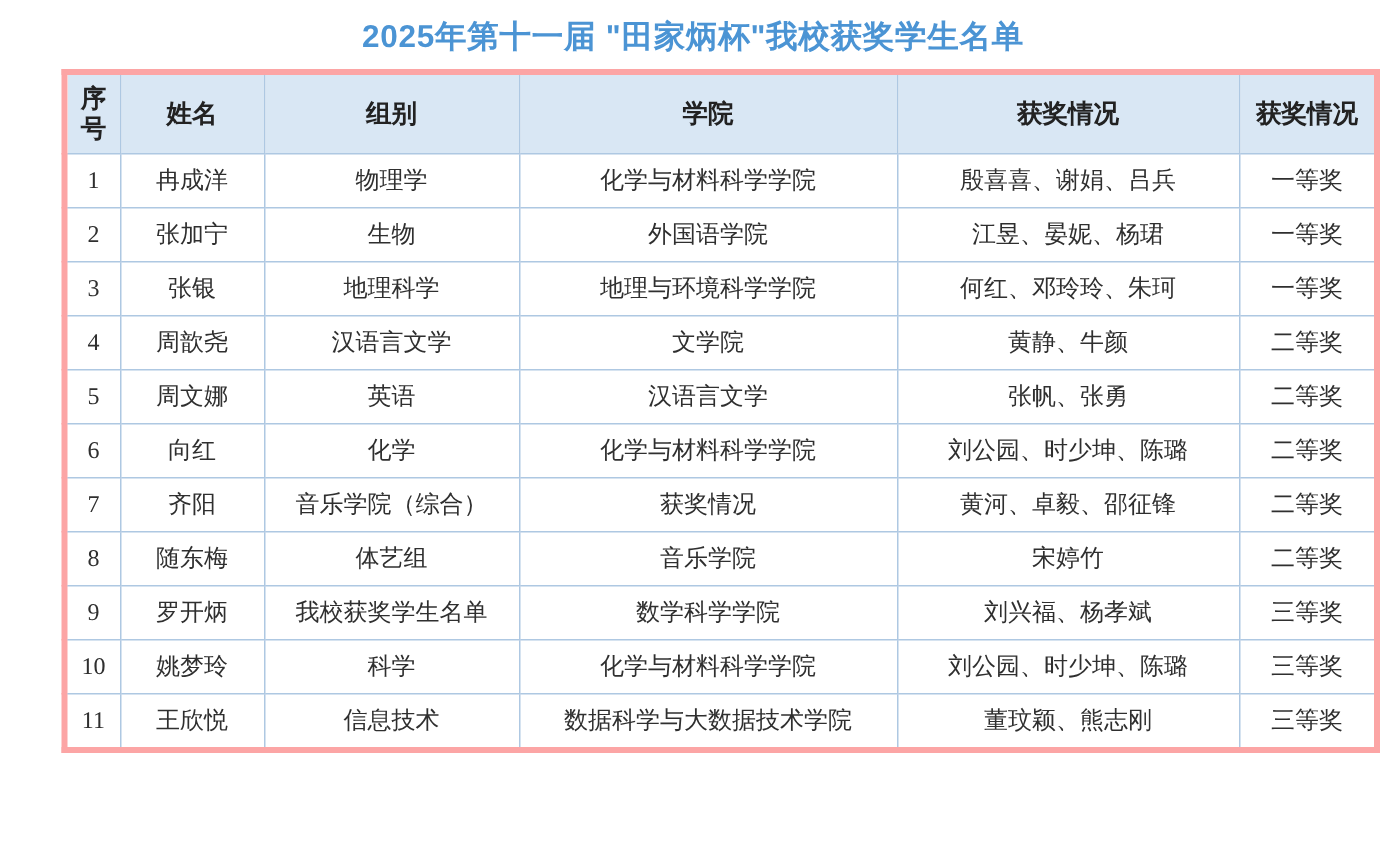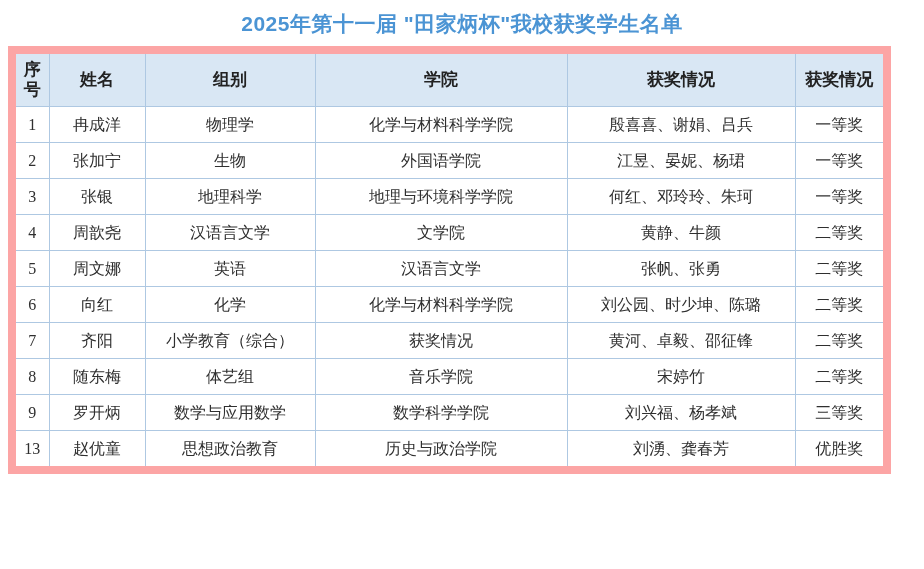--- a/index.html
+++ b/index.html
@@ -19,23 +19,23 @@
     font-weight: bold;
     font-size: 21px;
     letter-spacing: 0.5px;
     color: #4b94d4;
     padding-top: 10px;
     margin: 0 0 8px 0;
   }
   table.award-table {
     table-layout: fixed;
     width: 875px;
-    margin-left: 8px;
+    margin-left: 41px;
     border-collapse: collapse;
-    border: 8px solid #fca5a5;
+    border: 4px solid #fca5a5;
   }
   .award-table th,
   .award-table td {
     border: 1px solid #aec8e2;
     text-align: center;
     vertical-align: middle;
     padding: 0 2px;
     overflow: hidden;
   }
   .award-table th {
@@ -124,43 +124,51 @@
         <td>6</td>
         <td>向红</td>
         <td>化学</td>
         <td>化学与材料科学学院</td>
         <td>刘公园、时少坤、陈璐</td>
         <td>二等奖</td>
       </tr>
       <tr>
         <td>7</td>
         <td>齐阳</td>
-        <td>小学教育（综合）</td>
+        <td>音乐学院（综合）</td>
         <td>获奖情况</td>
         <td>黄河、卓毅、邵征锋</td>
         <td>二等奖</td>
       </tr>
       <tr>
         <td>8</td>
         <td>随东梅</td>
         <td>体艺组</td>
         <td>音乐学院</td>
         <td>宋婷竹</td>
         <td>二等奖</td>
       </tr>
       <tr>
         <td>9</td>
         <td>罗开炳</td>
-        <td>数学与应用数学</td>
+        <td>我校获奖学生名单</td>
         <td>数学科学学院</td>
         <td>刘兴福、杨孝斌</td>
         <td>三等奖</td>
       </tr>
       <tr>
-        <td>13</td>
-        <td>赵优童</td>
-        <td>思想政治教育</td>
-        <td>历史与政治学院</td>
-        <td>刘湧、龚春芳</td>
-        <td>优胜奖</td>
+        <td>10</td>
+        <td>姚梦玲</td>
+        <td>科学</td>
+        <td>化学与材料科学学院</td>
+        <td>刘公园、时少坤、陈璐</td>
+        <td>三等奖</td>
+      </tr>
+      <tr>
+        <td>11</td>
+        <td>王欣悦</td>
+        <td>信息技术</td>
+        <td>数据科学与大数据技术学院</td>
+        <td>董玟颖、熊志刚</td>
+        <td>三等奖</td>
       </tr>
     </tbody>
 </table>
 
 </body></html>

